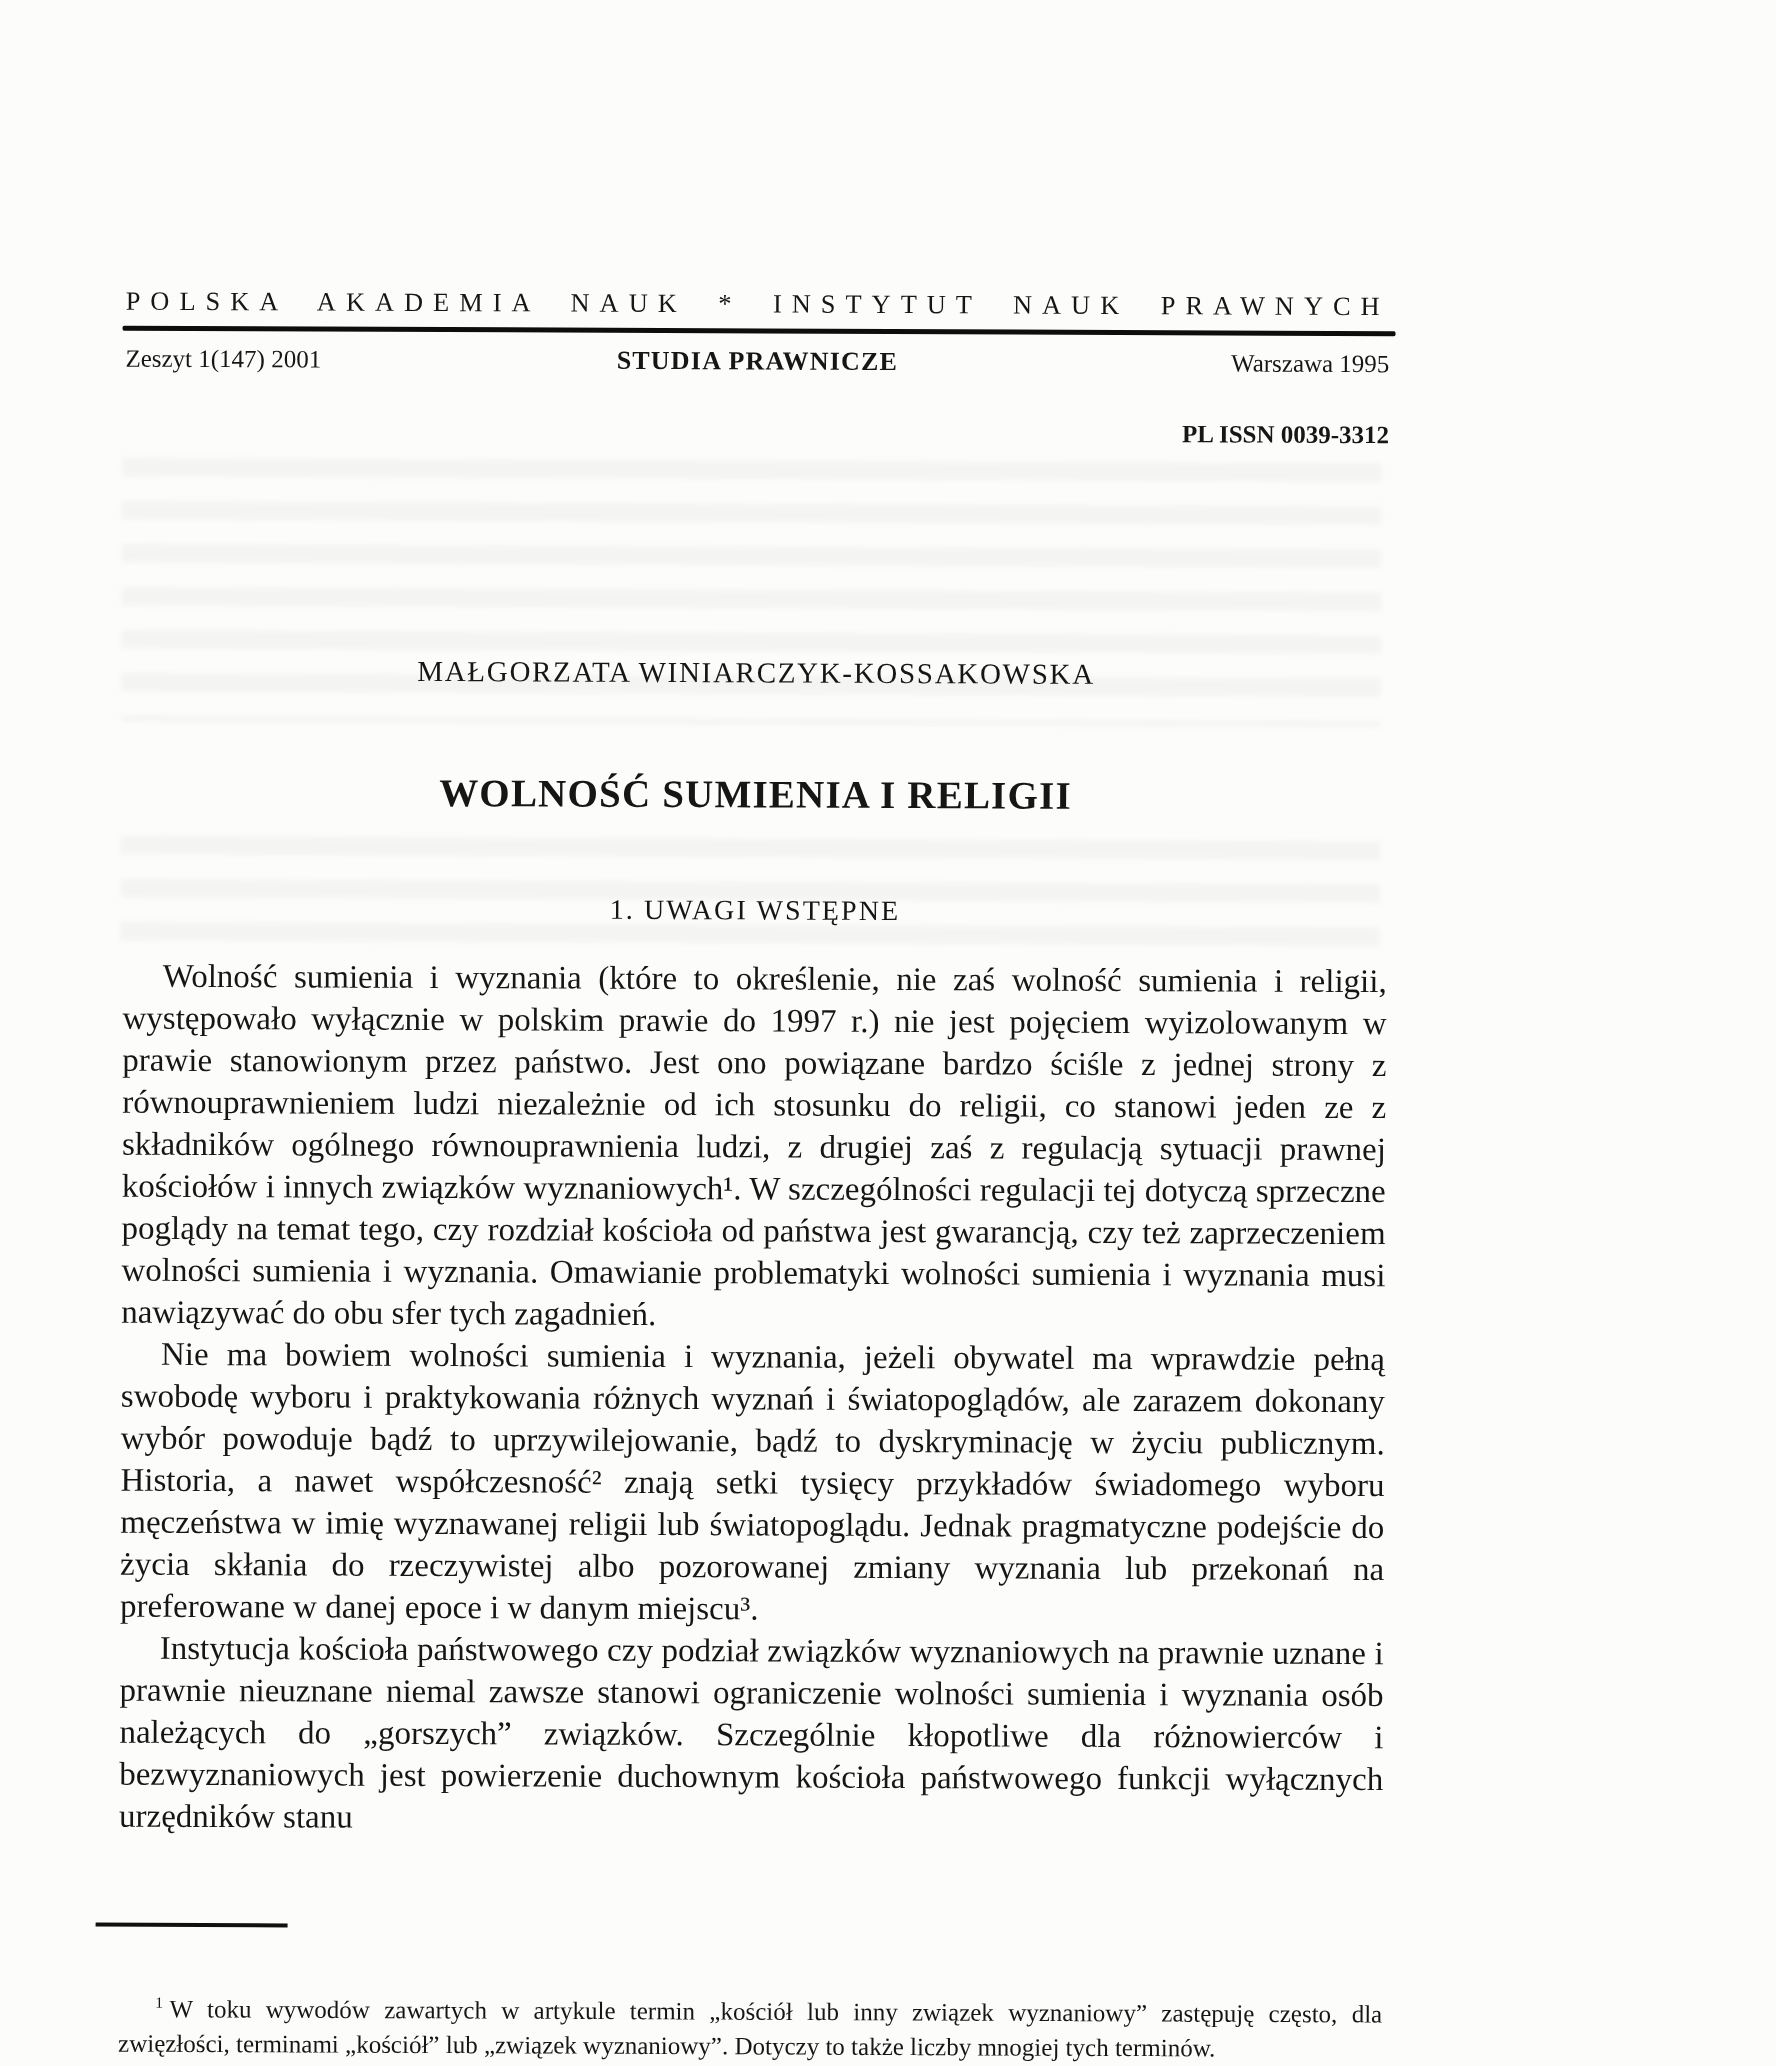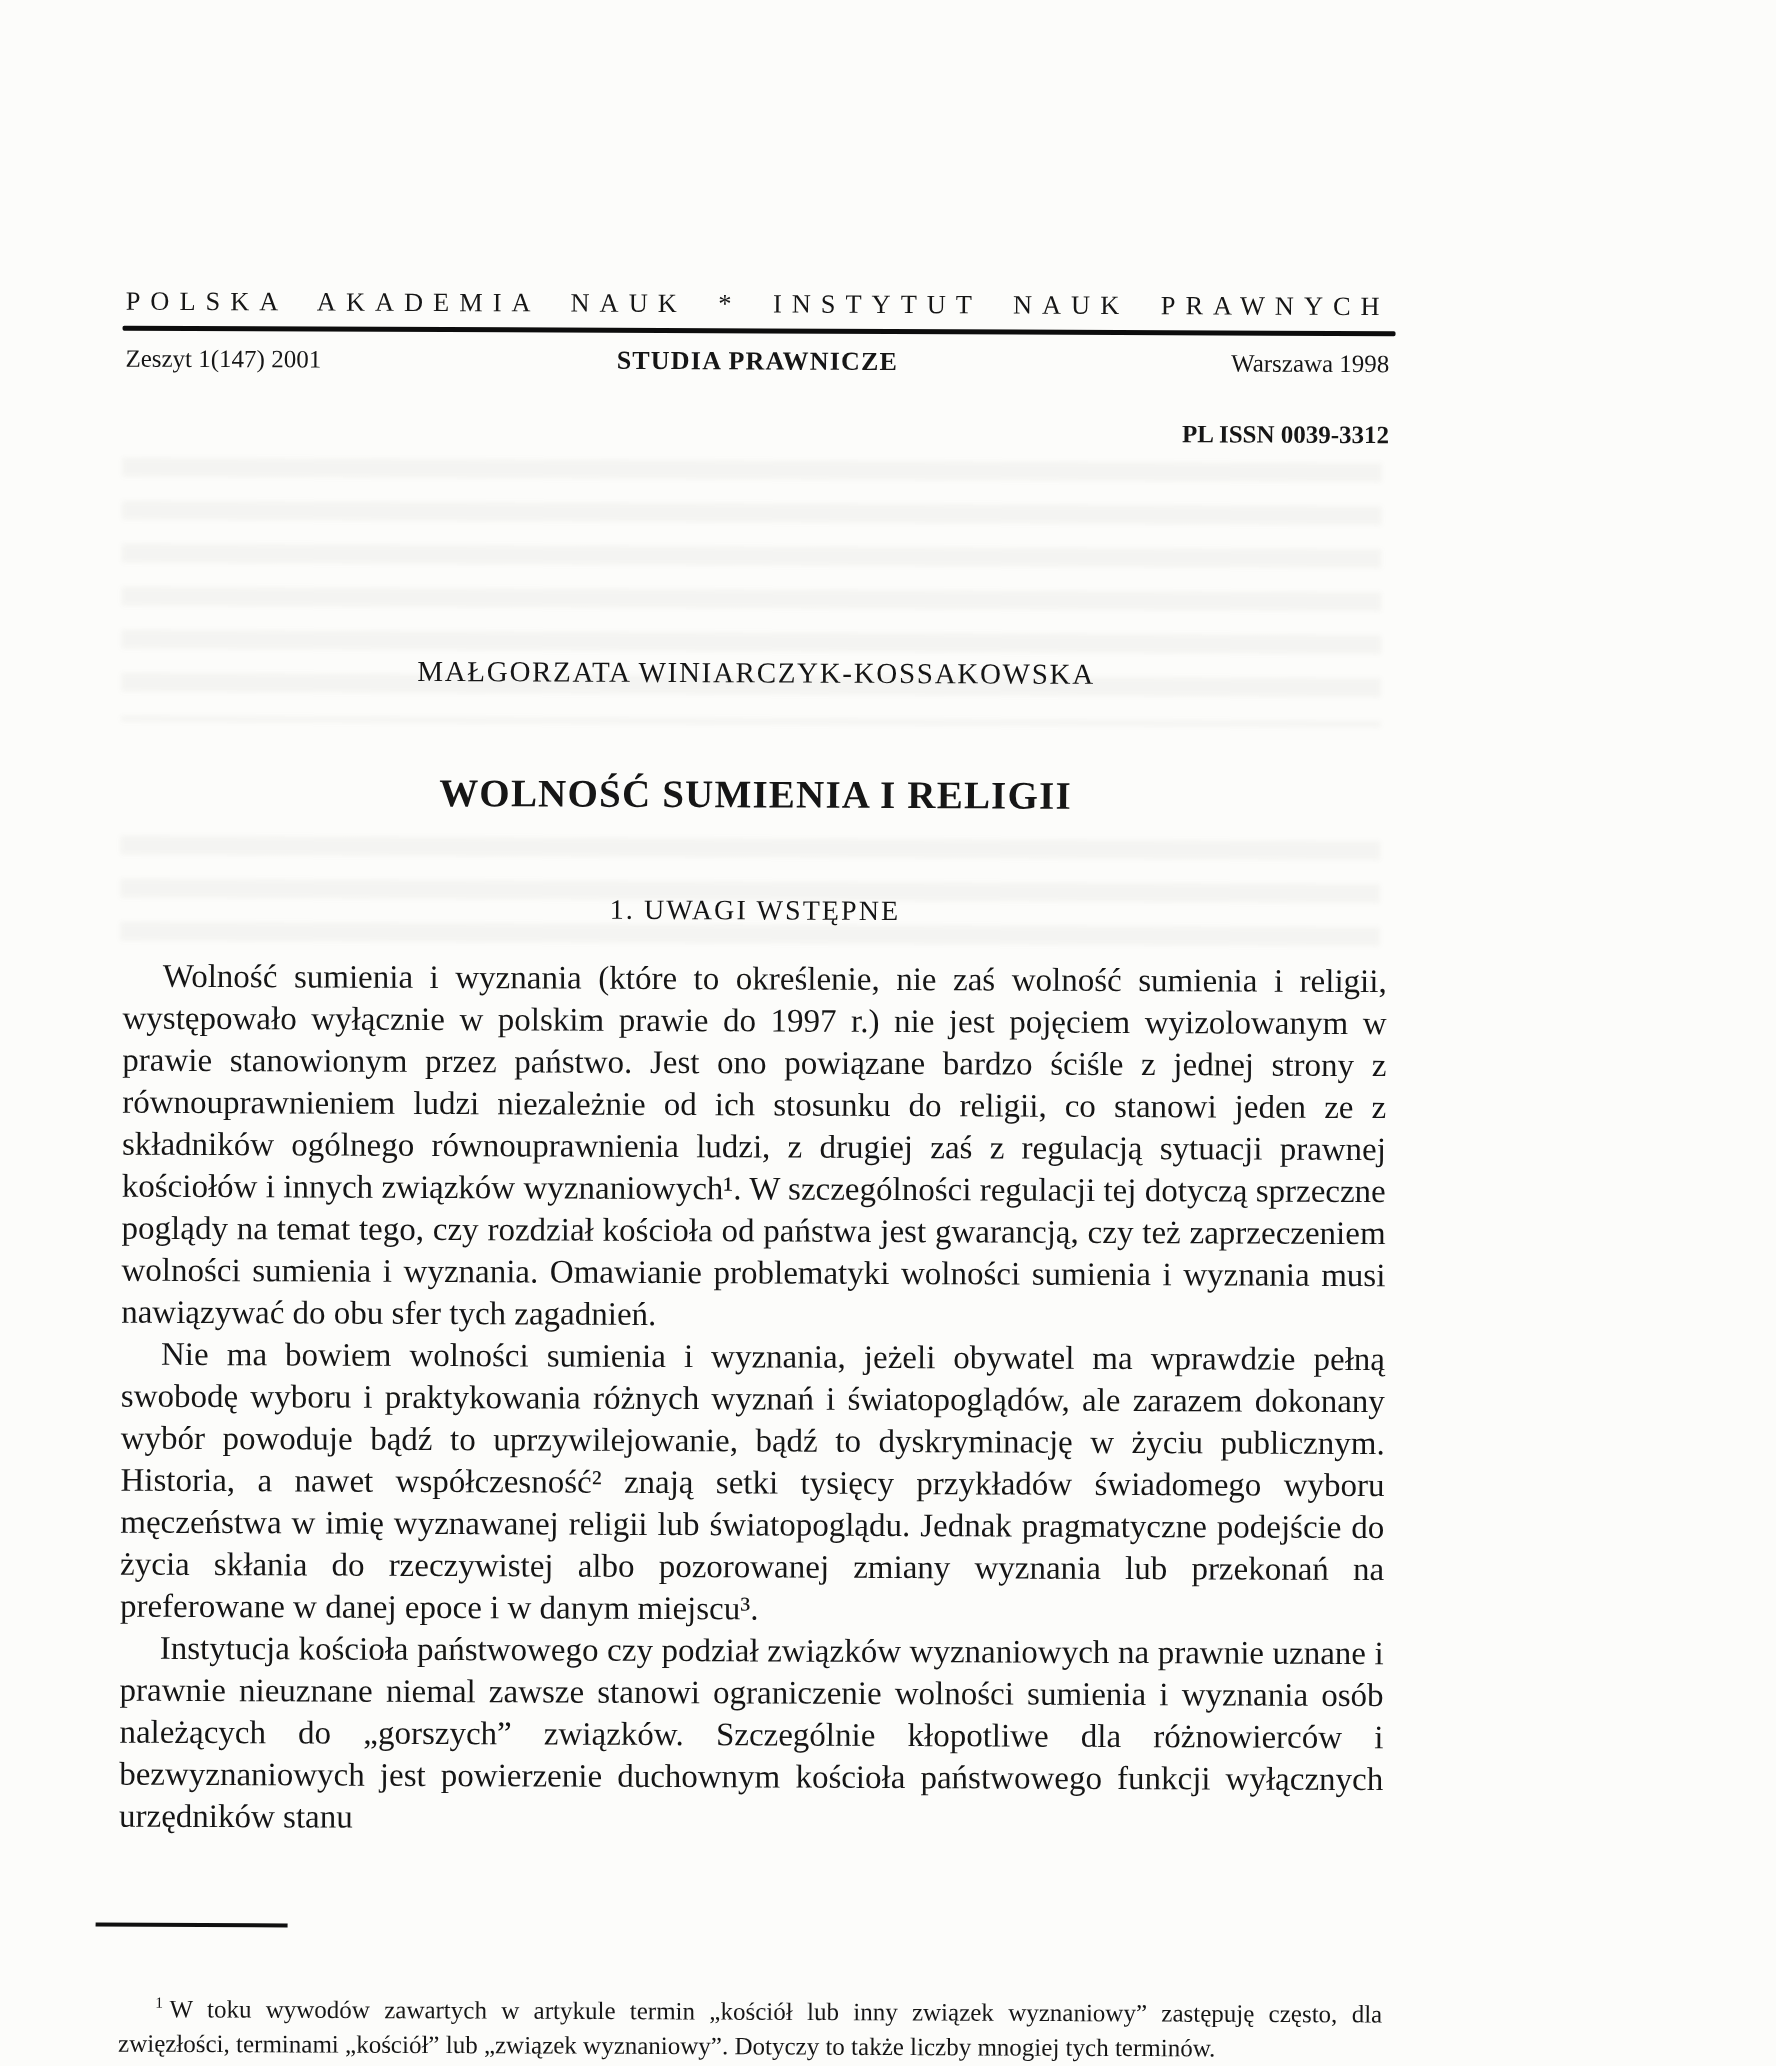--- a/index.html
+++ b/index.html
@@ -88,21 +88,21 @@
 
     <div class="ghost ghost-a"></div>
     <div class="ghost ghost-b"></div>
 
     <header>
       <div class="institution">POLSKA AKADEMIA NAUK * INSTYTUT NAUK PRAWNYCH</div>
       <div class="header-rule"></div>
       <div class="journal-row">
         <span class="issue">Zeszyt 1(147) 2001</span>
         <span class="jtitle">STUDIA PRAWNICZE</span>
-        <span class="place">Warszawa 1998</span>
+        <span class="place">Warszawa 1995</span>
       </div>
       <div class="issn">PL ISSN 0039-3312</div>
     </header>
 
     <div class="author">MAŁGORZATA WINIARCZYK-KOSSAKOWSKA</div>
     <h1 class="title">WOLNOŚĆ SUMIENIA I RELIGII</h1>
     <h2 class="section">1. UWAGI WSTĘPNE</h2>
 
     <main class="body-text">
       <p>Wolność sumienia i wyznania (które to określenie, nie zaś wolność sumienia i religii, występowało wyłącznie w polskim prawie do 1997 r.) nie jest pojęciem wyizolowanym w prawie stanowionym przez państwo. Jest ono powiązane bardzo ściśle z jednej strony z równouprawnieniem ludzi niezależnie od ich stosunku do religii, co stanowi jeden ze z składników ogólnego równouprawnienia ludzi, z drugiej zaś z regulacją sytuacji prawnej kościołów i innych związków wyznaniowych¹. W szczególności regulacji tej dotyczą sprzeczne poglądy na temat tego, czy rozdział kościoła od państwa jest gwarancją, czy też zaprzeczeniem wolności sumienia i wyznania. Omawianie problematyki wolności sumienia i wyznania musi nawiązywać do obu sfer tych zagadnień.</p>

